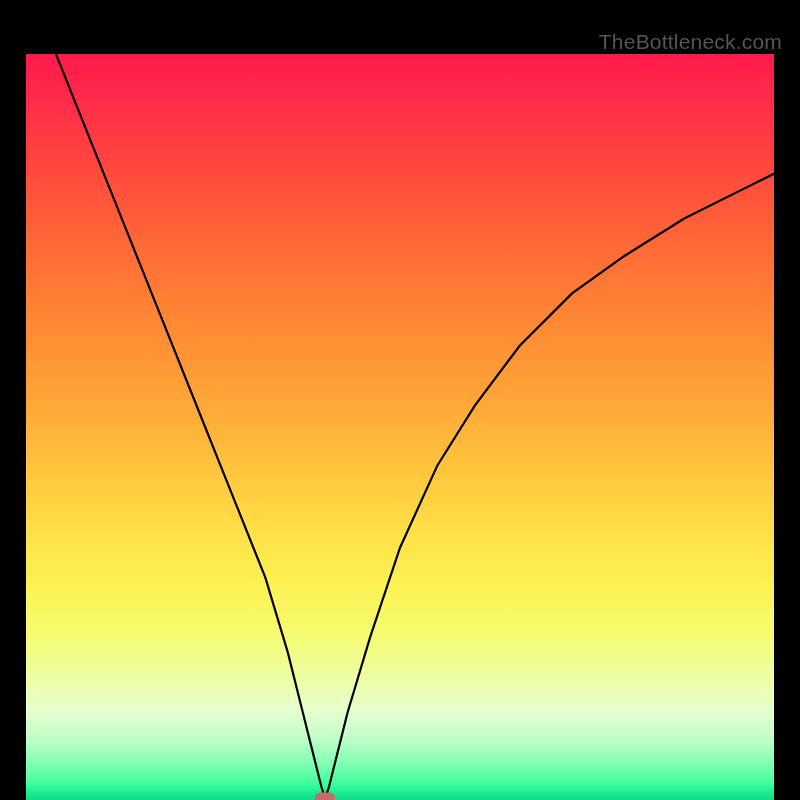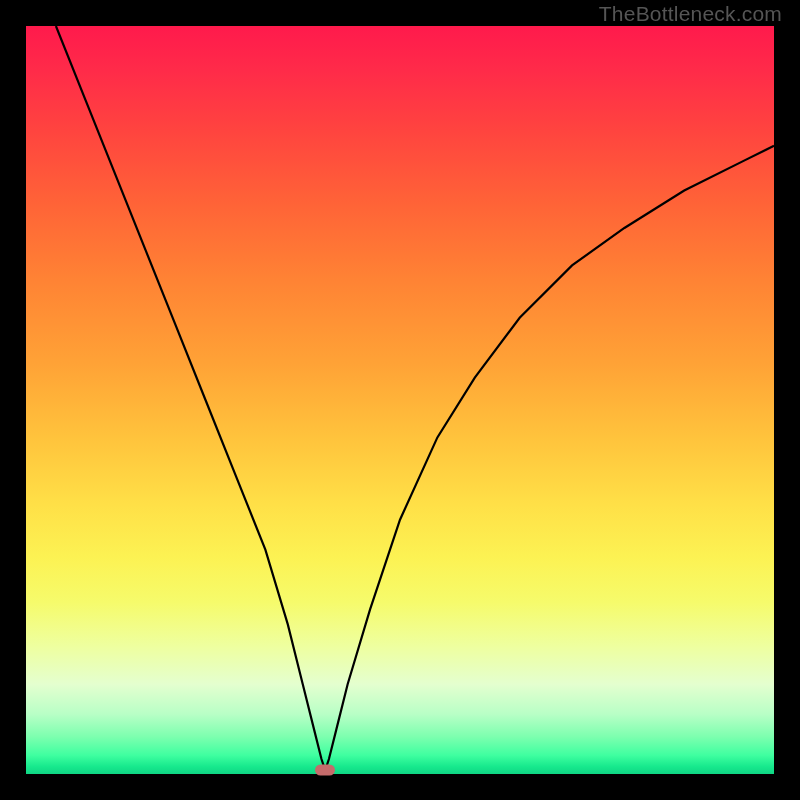--- a/index.html
+++ b/index.html
@@ -9,20 +9,21 @@
     height: 800px;
     background: #000;
     font-family: Arial, Helvetica, sans-serif;
     overflow: hidden;
   }
   .frame {
     position: relative;
     width: 800px;
     height: 660px;
     background: #000;
+    margin-top: 28px;
   }
   .watermark {
     position: absolute;
     top: 2px;
     right: 18px;
     color: #555;
     font-size: 21px;
     letter-spacing: 0.2px;
     z-index: 5;
     user-select: none;

